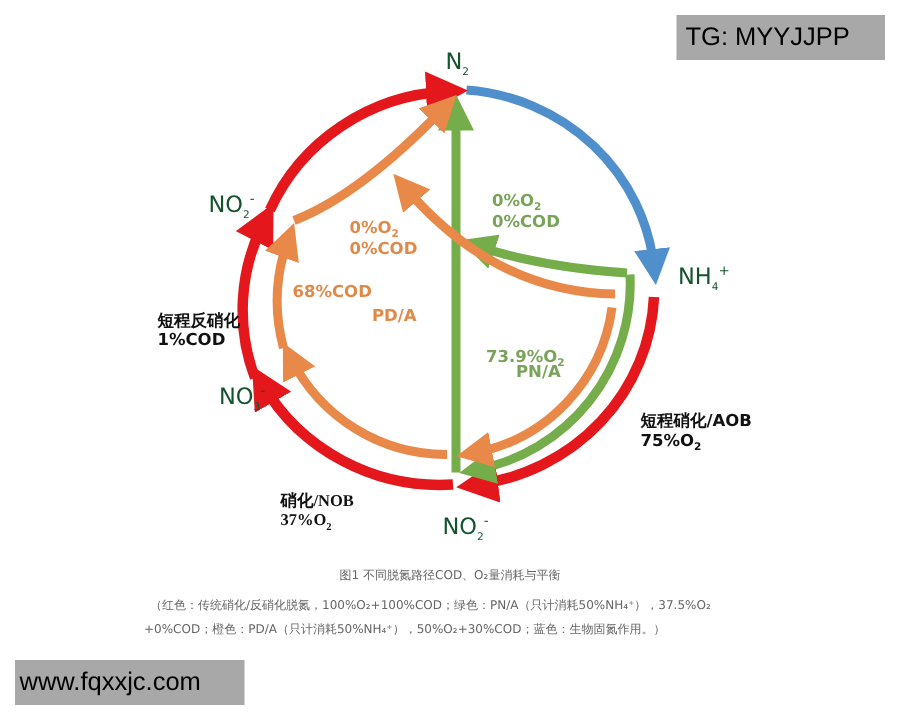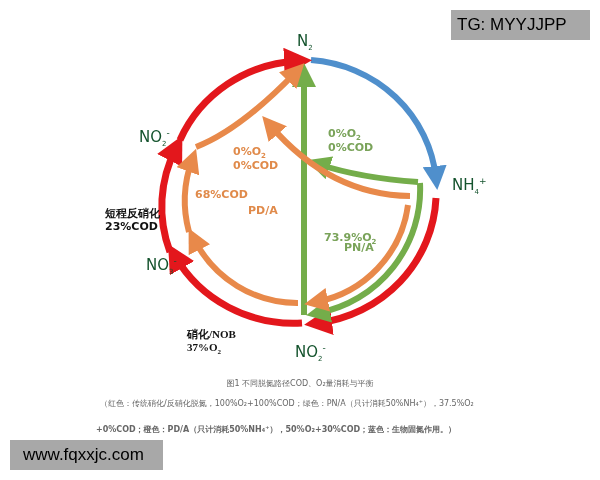--- a/index.html
+++ b/index.html
@@ -13,21 +13,21 @@
     .species { color: #14532d; font-size: 15px; }
     .species sub, .species sup { font-size: 9px; }
     .lbl-green { color: #7aa35a; font-size: 11px; font-weight: bold; }
     .lbl-orange { color: #e08a4a; font-size: 11px; font-weight: bold; }
     .lbl sub { font-size: 7px; }
     .caption { position: absolute; color: #666; font-size: 8px; white-space: nowrap; }
     .caption-title { left: 0; width: 600px; text-align: center; top: 378px; }
     .caption-line { left: 100px; }
     .wm { position: absolute; background: #a8a8a8; color: #000000; font-family: "Liberation Sans", sans-serif; }
     .wm-top { left: 451px; top: 10px; width: 139px; height: 30px; font-size: 17px; line-height: 30px; padding-left: 6px; box-sizing: border-box; }
-    .wm-bottom { left: 10px; top: 440px; width: 153px; height: 30px; font-size: 17px; line-height: 30px; padding-left: 13px; box-sizing: border-box; }
+    .wm-bottom { left: 10px; top: 440px; width: 153px; height: 30px; font-size: 17px; line-height: 30px; padding-left: 3px; box-sizing: border-box; }
   </style>
 </head>
 <body>
 
 <div id="diagram">
   <svg width="600" height="370" viewBox="0 0 600 370">
     <defs>
       <marker id="hr" markerWidth="4" markerHeight="4" refX="2" refY="2" orient="auto" markerUnits="strokeWidth">
           <path d="M0,0 L4,2 L0,4 Z" fill="#e3171c"></path>
         </marker>
@@ -72,25 +72,29 @@
   
   <div class="lbl species" style="left:297px; top:33px;"><span>N</span><sub>2</sub></div>
   <div class="lbl species" style="left:452px; top:176px;"><span>NH</span><sub>4</sub><sup>+</sup></div>
   <div class="lbl species" style="left:295px; top:343px;"><span>NO</span><sub>2</sub><sup>-</sup></div>
   <div class="lbl species" style="left:139px; top:128px;"><span>NO</span><sub>2</sub><sup>-</sup></div>
   <div class="lbl species" style="left:146px; top:256px;"><span>NO</span><sub>3</sub><sup>-</sup></div>
 
   
   <div class="lbl lbl-black" style="left:105px; top:183px;margin-top:25px;">
       <div>短程反硝化</div>
-      <div>23%COD</div>
+      <div>1%COD</div>
     </div>
   <div class="lbl lbl-black" style="left:187px; top:328px;font-family:Liberation Serif, serif;">
       <div>硝化/NOB</div>
       <div><span>37%O</span><sub>2</sub></div>
+    </div>
+  <div class="lbl lbl-black" style="left:427px; top:275px;">
+      <div>短程硝化/AOB</div>
+      <div><span>75%O</span><sub>2</sub></div>
     </div>
 
   
   <div class="lbl lbl-green" style="left:328px; top:128px;">
       <div><span>0%O</span><sub>2</sub></div>
       <div>0%COD</div>
     </div>
   <div class="lbl lbl-green" style="left:344px; top:205px;margin-top:37px;">PN/A</div>
   <div class="lbl lbl-green" style="left:324px; top:232px;"><span>73.9%O</span><sub>2</sub></div>
 
@@ -98,16 +102,16 @@
   <div class="lbl lbl-orange" style="left:233px; top:146px;">
       <div><span>0%O</span><sub>2</sub></div>
       <div>0%COD</div>
     </div>
   <div class="lbl lbl-orange" style="left:195px; top:189px;">68%COD</div>
   <div class="lbl lbl-orange" style="left:248px; top:205px;">PD/A</div>
 </div>
 
 <div class="caption caption-title">图1  不同脱氮路径COD、O₂量消耗与平衡</div>
 <div class="caption caption-line" style="top:398px;">（红色：传统硝化/反硝化脱氮，100%O₂+100%COD；绿色：PN/A（只计消耗50%NH₄⁺），37.5%O₂</div>
-<div class="caption caption-line" style="top:424px; left:96px;font-weight:bold;">+0%COD；橙色：PD/A（只计消耗50%NH₄⁺），50%O₂+30%COD；蓝色：生物固氮作用。）</div>
+<div class="caption caption-line" style="top:414px; left:96px;">+0%COD；橙色：PD/A（只计消耗50%NH₄⁺），50%O₂+30%COD；蓝色：生物固氮作用。）</div>
 
 <div class="wm wm-top">TG: MYYJJPP</div>
 <div class="wm wm-bottom">www.fqxxjc.com</div>
 
 </body></html>

